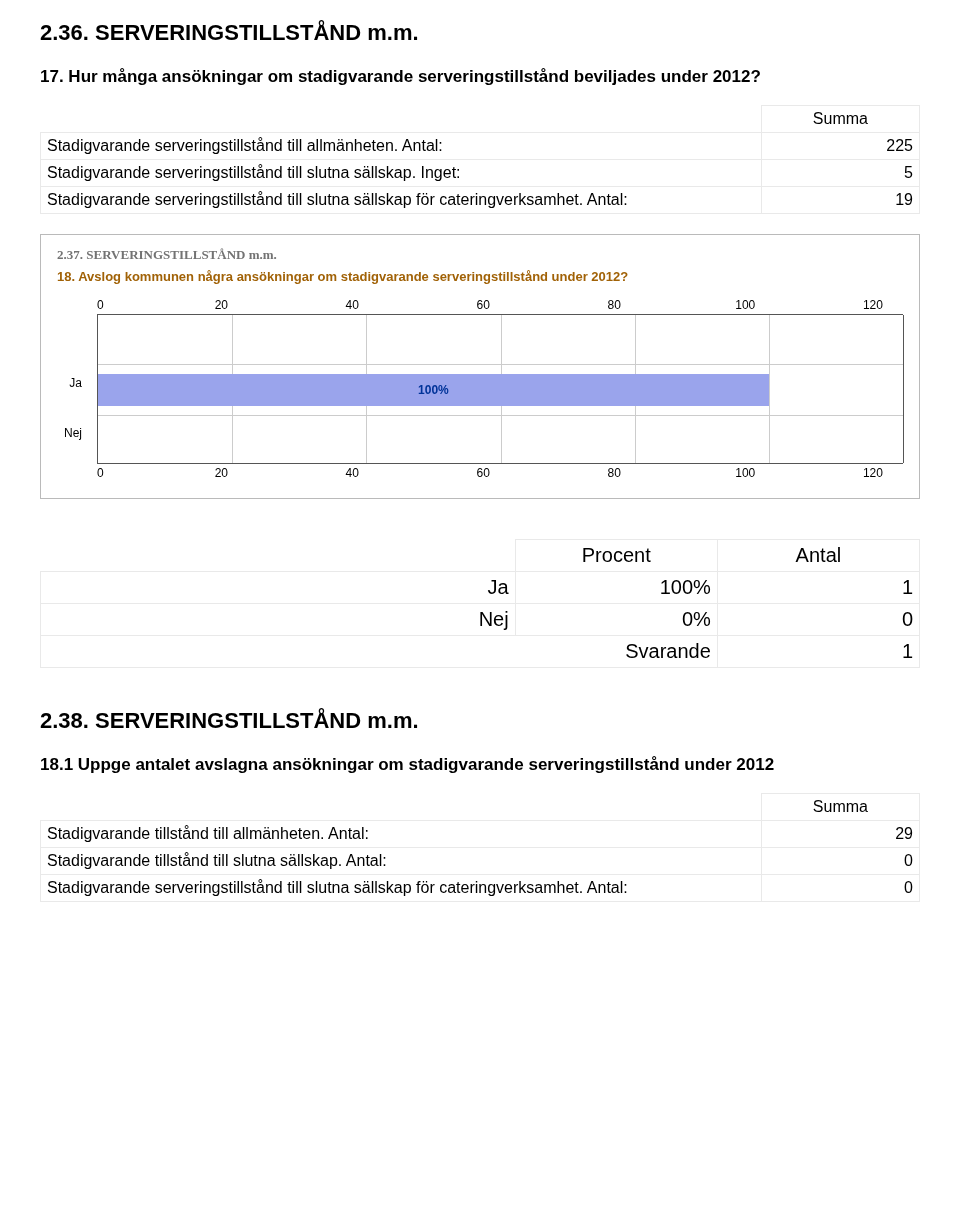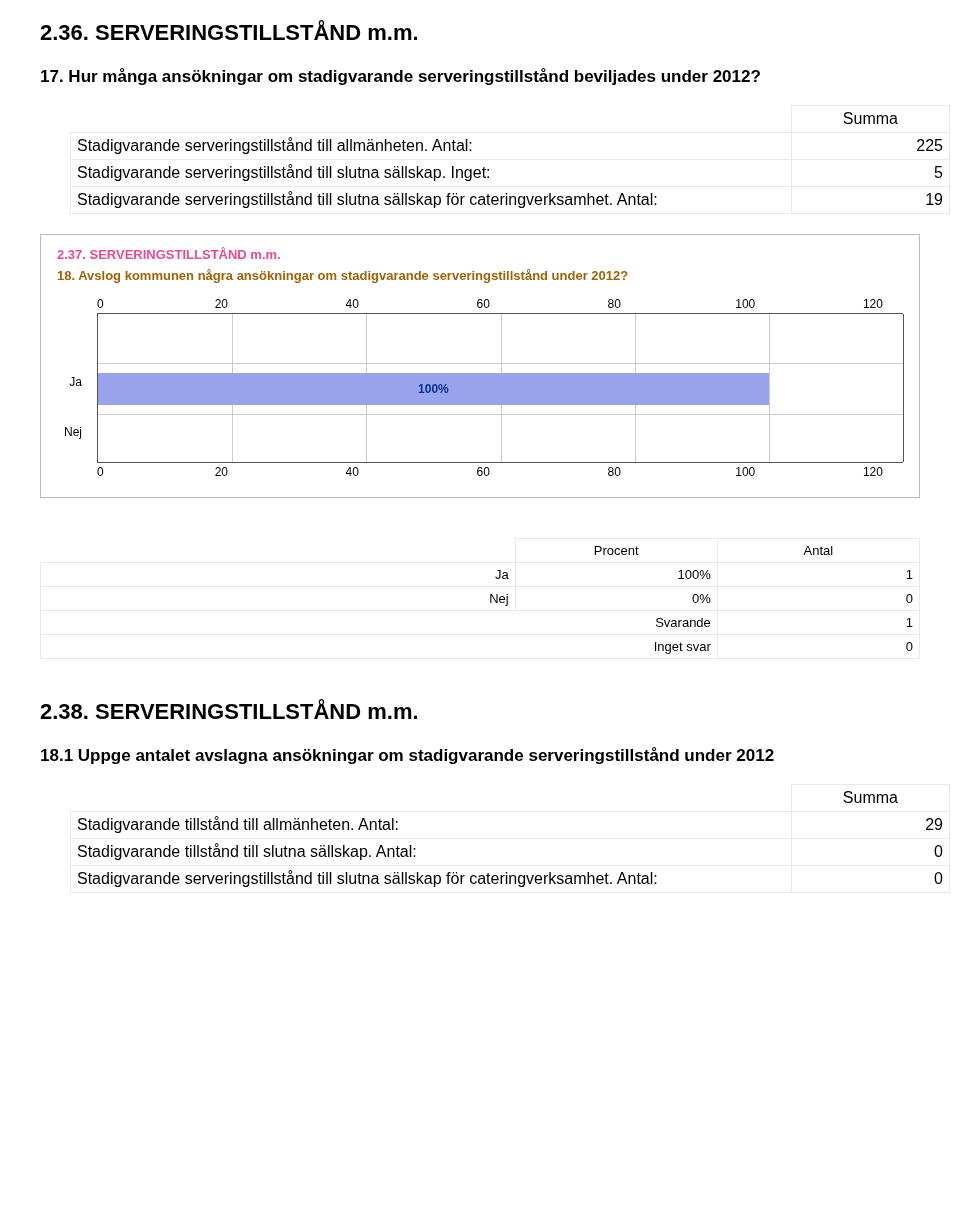--- a/index.html
+++ b/index.html
@@ -19,21 +19,20 @@
     font-weight: bold;
     font-size: 17px;
     margin-bottom: 16px;
     line-height: 1.35;
   }
   .summa-table {
     width: 100%;
     border-collapse: collapse;
     font-size: 16px;
     margin-bottom: 20px;
-    margin-left: 30px;
   }
   .summa-table td, .summa-table th {
     border: 1px solid #e9e9e9;
     padding: 4px 6px;
     vertical-align: top;
   }
   .summa-table th {
     font-weight: normal;
     text-align: center;
     background: #fff;
@@ -41,24 +40,24 @@
   .summa-table .label-cell { width: 82%; }
   .summa-table .val-cell { text-align: right; width: 18%; }
   .summa-table .empty-head { border: none; background: transparent; }
   
   .chart-block {
     border: 1px solid #bababa;
     padding: 12px 16px 16px 16px;
     margin: 10px 0 40px 0;
   }
   .chart-heading {
-    font-family: Liberation Sans, sans-serif;
+    font-family: Liberation Serif, serif;
     font-weight: bold;
     font-size: 13px;
-    color: #ec4899;
+    color: #737373;
     margin-bottom: 6px;
   }
   .chart-question {
     font-family: Arial, sans-serif;
     font-weight: bold;
     font-size: 13px;
     color: #a16207;
     margin-bottom: 14px;
   }
   .axis-row {
@@ -136,21 +135,21 @@
     padding-top: 45px;
     padding-bottom: 45px;
   }
   .cat-labels div { line-height: 1; }
   .cat-labels .ja { position: absolute; top: 62px; right: 8px; }
   .cat-labels .nej { position: absolute; top: 112px; right: 8px; }
 
   .pct-table {
     width: 100%;
     border-collapse: collapse;
-    font-size: 13px;
+    font-size: 20px;
     margin-bottom: 40px;
   }
   .pct-table td, .pct-table th {
     border: 1px solid #e9e9e9;
     padding: 4px 6px;
   }
   .pct-table th { font-weight: normal; text-align: center; }
   .pct-table .row-label { width: 54%; text-align: right; }
   .pct-table .c-pct { width: 23%; text-align: right; }
   .pct-table .c-ant { width: 23%; text-align: right; }
@@ -267,24 +266,20 @@
     </tr>
     <tr>
       <td class="row-label">Nej</td>
       <td class="c-pct">0%</td>
       <td class="c-ant">0</td>
     </tr>
     <tr>
       <td class="span2" colspan="2">Svarande</td>
       <td class="c-ant">1</td>
     </tr>
-    <tr>
-      <td class="span2" colspan="2">Inget svar</td>
-      <td class="c-ant">0</td>
-    </tr>
   </tbody>
 </table>
 
 <div>
   <div class="section-title">2.38. SERVERINGSTILLSTÅND m.m.</div>
   <br>
   <div class="question-text">18.1 Uppge antalet avslagna ansökningar om stadigvarande serveringstillstånd under 2012</div>
 
   <table class="summa-table">
     <thead>

